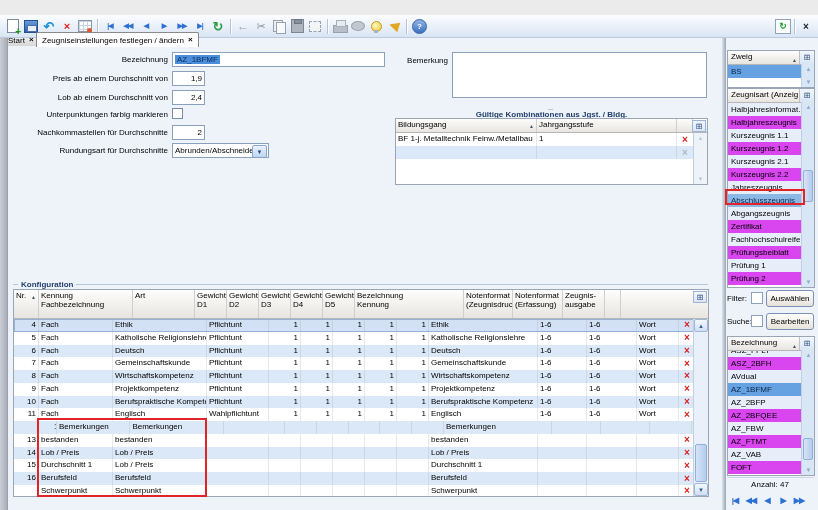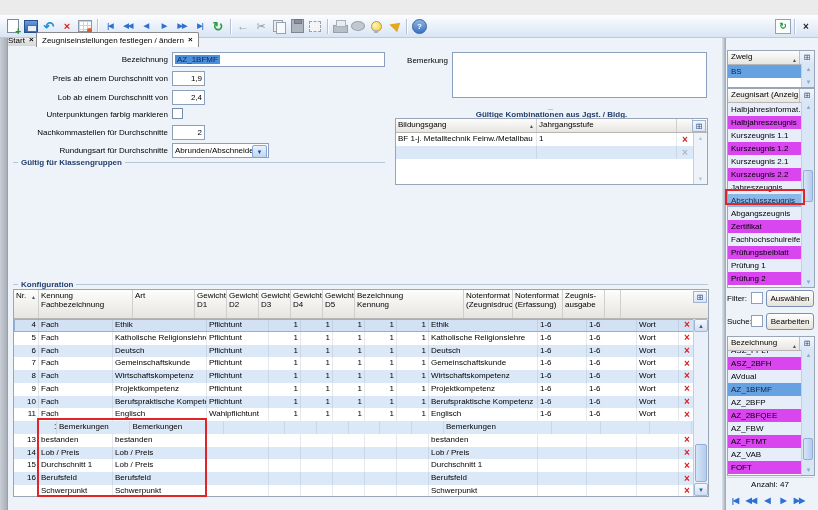--- a/index.html
+++ b/index.html
@@ -186,25 +186,20 @@
       <span class="tbi ic-help">?</span>
       <span class="winright">
         <span class="tbi ic-detach">↻</span>
         <span class="tbsep"></span>
         <span class="ic-close">×</span>
       </span>
     </div>
 
   <div class="leftstrip"></div>
 
-  <div class="gcap" id="cap-klass">
-    <span class="ln pre"></span>
-      <span>Gültig für Klassengruppen</span>
-      <span class="ln post"></span>
-  </div>
   <div class="gcap" id="cap-komb">
     <span class="ln pre"></span>
       <span>Gültige Kombinationen aus Jgst. / Bldg.</span>
       <span class="ln post"></span>
   </div>
   <div class="gcap" id="cap-konfig">
     <span class="ln pre"></span>
       <span>Konfiguration</span>
       <span class="ln post"></span>
   </div>

